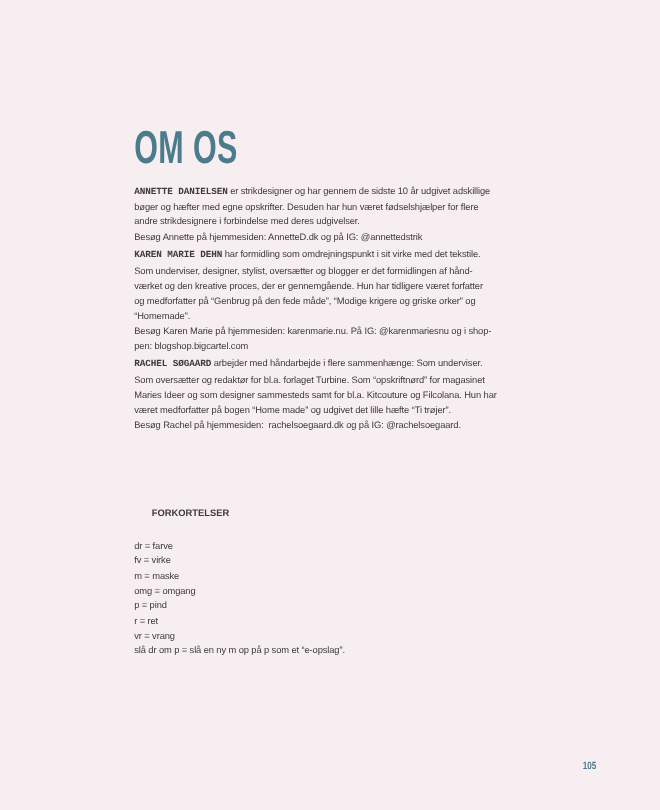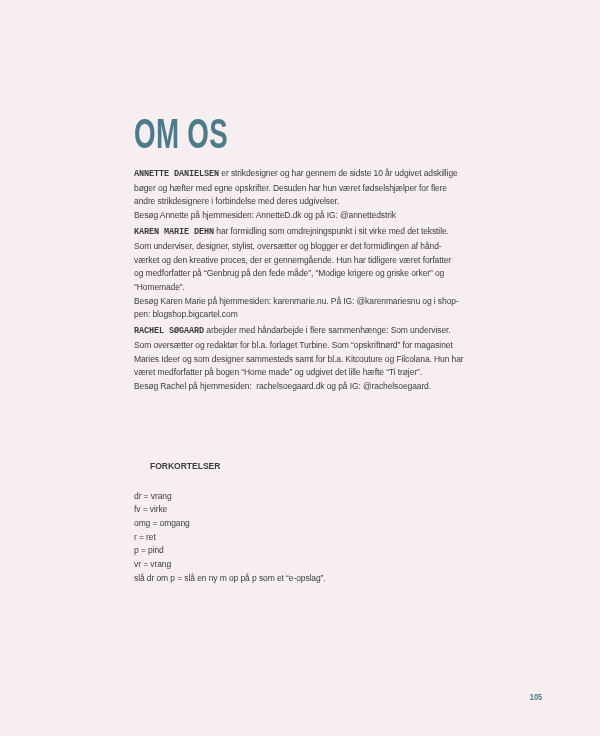--- a/index.html
+++ b/index.html
@@ -8,21 +8,21 @@
     background: #f6eef0;
     font-family: "Liberation Sans", sans-serif;
     position: relative;
     overflow: hidden;
   }
   .page {
     position: absolute; inset: 0;
   }
   .content {
     position: absolute;
-    left: 134px; top: 114px;
+    left: 122px; top: 114px;
     width: 345px;
   }
   .title {
     margin: 0 0 13px 0;
     font-size: 42px;
     line-height: 40px;
     font-weight: 700;
     color: #4c7b8b;
     letter-spacing: 0.5px;
     transform: scaleX(0.66);
@@ -90,25 +90,26 @@
 pen: blogshop.bigcartel.com</span></p>
       <p class="bio"><strong>RACHEL SØGAARD</strong><span> arbejder med håndarbejde i flere sammenhænge: Som underviser.
 Som oversætter og redaktør for bl.a. forlaget Turbine. Som “opskriftnørd” for magasinet
 Maries Ideer og som designer sammesteds samt for bl.a. Kitcouture og Filcolana. Hun har
 været medforfatter på bogen “Home made” og udgivet det lille hæfte “Ti trøjer”.
 Besøg Rachel på hjemmesiden:  rachelsoegaard.dk og på IG: @rachelsoegaard.</span></p>
     </section>
 
     <section class="abbr">
       <h2 class="abbr-heading">FORKORTELSER</h2>
-      <div class="abbr-line">dr = vrang</div>
+      <div class="abbr-line">dr = farve</div>
       <div class="abbr-line">fv = virke</div>
+      <div class="abbr-line">m = maske</div>
       <div class="abbr-line">omg = omgang</div>
+      <div class="abbr-line">p = pind</div>
       <div class="abbr-line">r = ret</div>
-      <div class="abbr-line">p = pind</div>
       <div class="abbr-line">vr = vrang</div>
       <div class="abbr-line">slå dr om p = slå en ny m op på p som et “e-opslag”.</div>
     </section>
 
   </div>
 
   <div class="pagenum">105</div>
 </div>
 
 </body></html>

